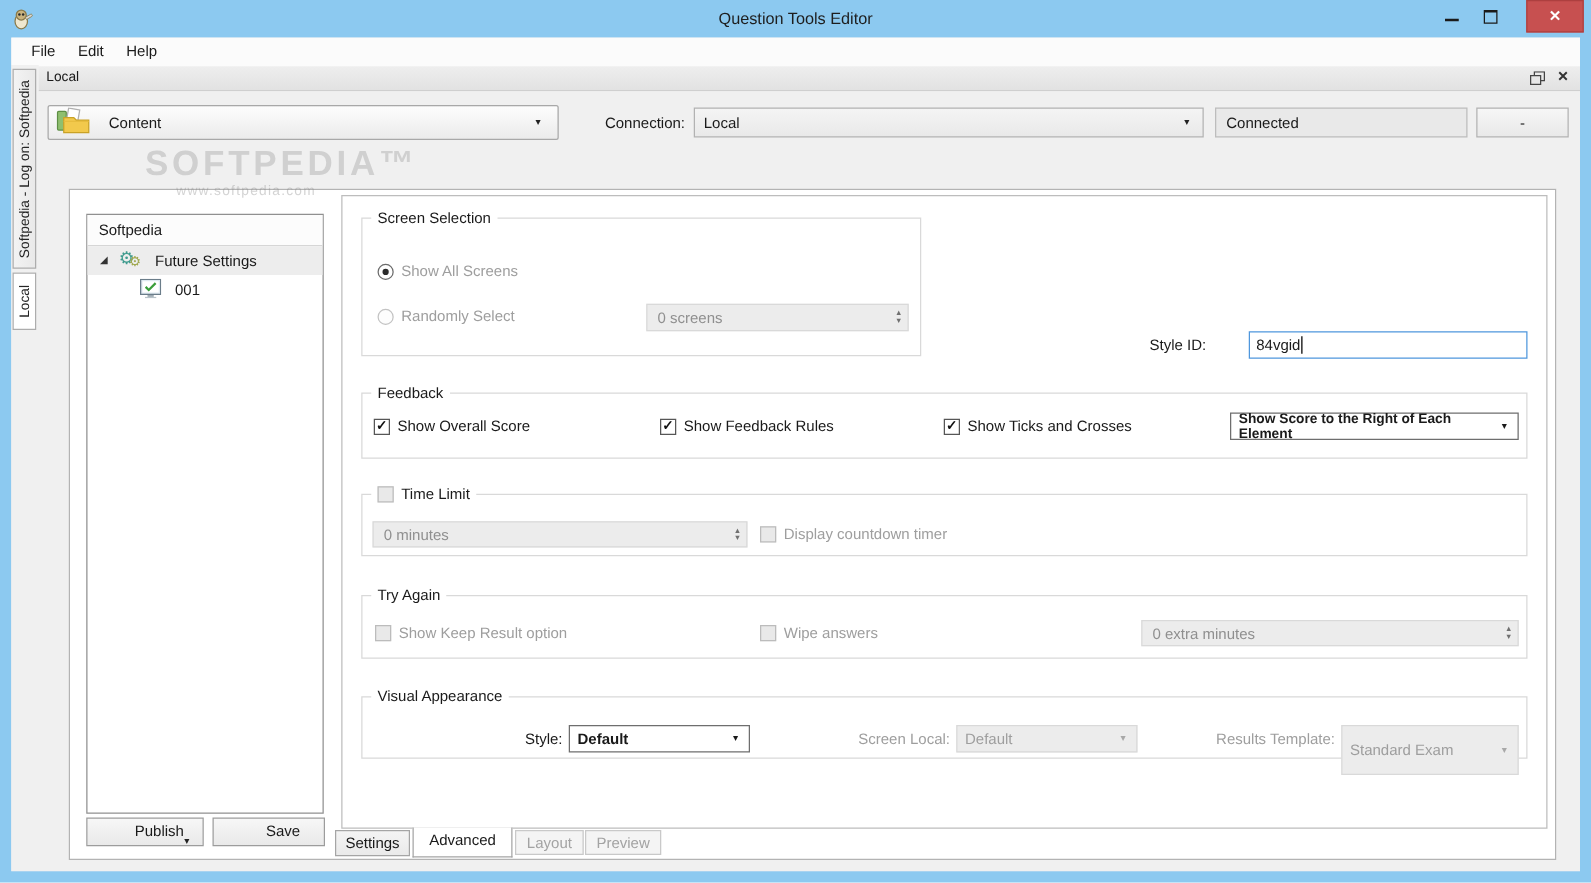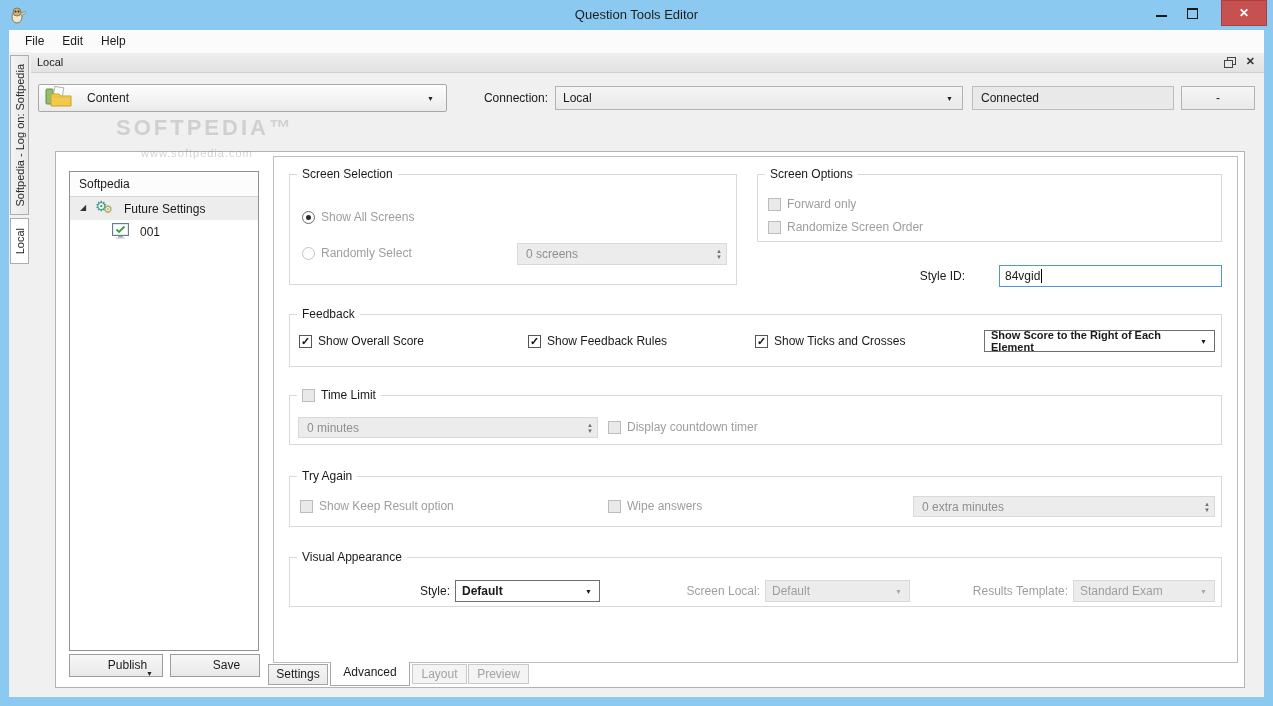--- a/index.html
+++ b/index.html
@@ -30,21 +30,21 @@
   .vtab span{writing-mode:vertical-rl;transform:rotate(180deg);font-size:11px;color:#262626;white-space:nowrap;}
 
   
   .dock-header{position:absolute;left:22px;top:22px;right:0;height:21px;background:linear-gradient(#eeeeee,#e2e2e2);border-top:1px solid #fbfbfb;border-bottom:1px solid #cfcfcf;box-sizing:border-box;}
   .dock-title{position:absolute;left:6px;top:3px;font-size:11px;color:#1a1a1a;}
   .dock-float{position:absolute;right:28px;top:4px;width:12px;height:12px;}
   .dock-close{position:absolute;right:9px;top:2px;font-size:11px;font-weight:bold;color:#333;}
   .dock-body{position:absolute;left:22px;top:43px;right:0;bottom:0;background:#f0f0f0;}
 
   
-  .wm1{position:absolute;left:85px;top:42px;font-size:22px;font-weight:bold;letter-spacing:3px;color:rgba(140,140,140,0.32);z-index:4;pointer-events:none;}
+  .wm1{position:absolute;left:85px;top:42px;font-size:28px;font-weight:bold;letter-spacing:3px;color:rgba(140,140,140,0.32);z-index:4;pointer-events:none;}
   .wm2{position:absolute;left:110px;top:74px;font-size:11px;letter-spacing:1px;color:rgba(140,140,140,0.38);z-index:4;pointer-events:none;}
 
   
   .content-combo{position:absolute;left:7px;top:11px;width:409px;height:28px;box-sizing:border-box;border:1px solid #a8a8a8;border-radius:2px;background:linear-gradient(#fdfdfd,#ebebeb);display:flex;align-items:center;}
   .content-combo .fold{margin-left:6px;}
   .content-combo .txt{margin-left:14px;font-size:12px;}
   .content-combo .arr{margin-left:auto;margin-right:12px;font-size:7px;color:#222;}
   .conn-label{position:absolute;left:445px;top:18px;width:72px;text-align:right;color:#1a1a1a;}
   .conn-combo{position:absolute;left:524px;top:13px;width:408px;height:24px;box-sizing:border-box;border:1px solid #b2b2b2;background:linear-gradient(#f4f4f4,#e9e9e9);display:flex;align-items:center;}
   .conn-combo .txt{margin-left:7px;}
@@ -251,33 +251,20 @@
             </div>
             <div class="spin" style="left:227px;top:68px;width:210px;height:22px;">
               <span class="txt">0 screens</span>
               <span class="btns">
                 <span>▲</span>
                 <span>▼</span>
               </span>
             </div>
           </div>
 
-          <div class="group" style="left:483px;top:17px;width:465px;height:68px;">
-            <span class="legend">
-                <span>Screen Options</span>
-              </span>
-            <div class="row" style="left:10px;top:22px;">
-              <span class="cb dis"></span>
-              <span class="lbl-g">Forward only</span>
-            </div>
-            <div class="row" style="left:10px;top:45px;">
-              <span class="cb dis"></span>
-              <span class="lbl-g">Randomize Screen Order</span>
-            </div>
-          </div>
 
           <div class="rlabel" style="left:575px;top:112px;width:116px;">Style ID:</div>
           <div class="uid-field">
             <span>84vgid</span>
             <span class="caret"></span>
           </div>
 
           <div class="group" style="left:15px;top:157px;width:933px;height:53px;">
             <span class="legend">
                 <span>Feedback</span>
@@ -353,21 +340,21 @@
             <div class="combo en" style="left:165px;top:22px;width:145px;height:22px;">
               <span class="txt">Default</span>
               <span class="arr">▼</span>
             </div>
             <div class="rlabel dis" style="left:330px;top:26px;width:140px;">Screen Local:</div>
             <div class="combo dis" style="left:475px;top:22px;width:145px;height:22px;">
               <span class="txt">Default</span>
               <span class="arr">▼</span>
             </div>
             <div class="rlabel dis" style="left:598px;top:26px;width:180px;">Results Template:</div>
-            <div class="combo dis" style="left:783px;top:22px;width:142px;height:22px;">
+            <div class="combo dis" style="left:783px;top:22px;width:142px;height:40px;">
               <span class="txt">Standard Exam</span>
               <span class="arr">▼</span>
             </div>
           </div>
 
         </div>
 
         <div class="btab norm" style="left:212px;top:512px;width:60px;">Settings</div>
         <div class="btab active" style="left:274px;top:510px;width:80px;">Advanced</div>
         <div class="btab dis" style="left:356px;top:512px;width:55px;">Layout</div>

